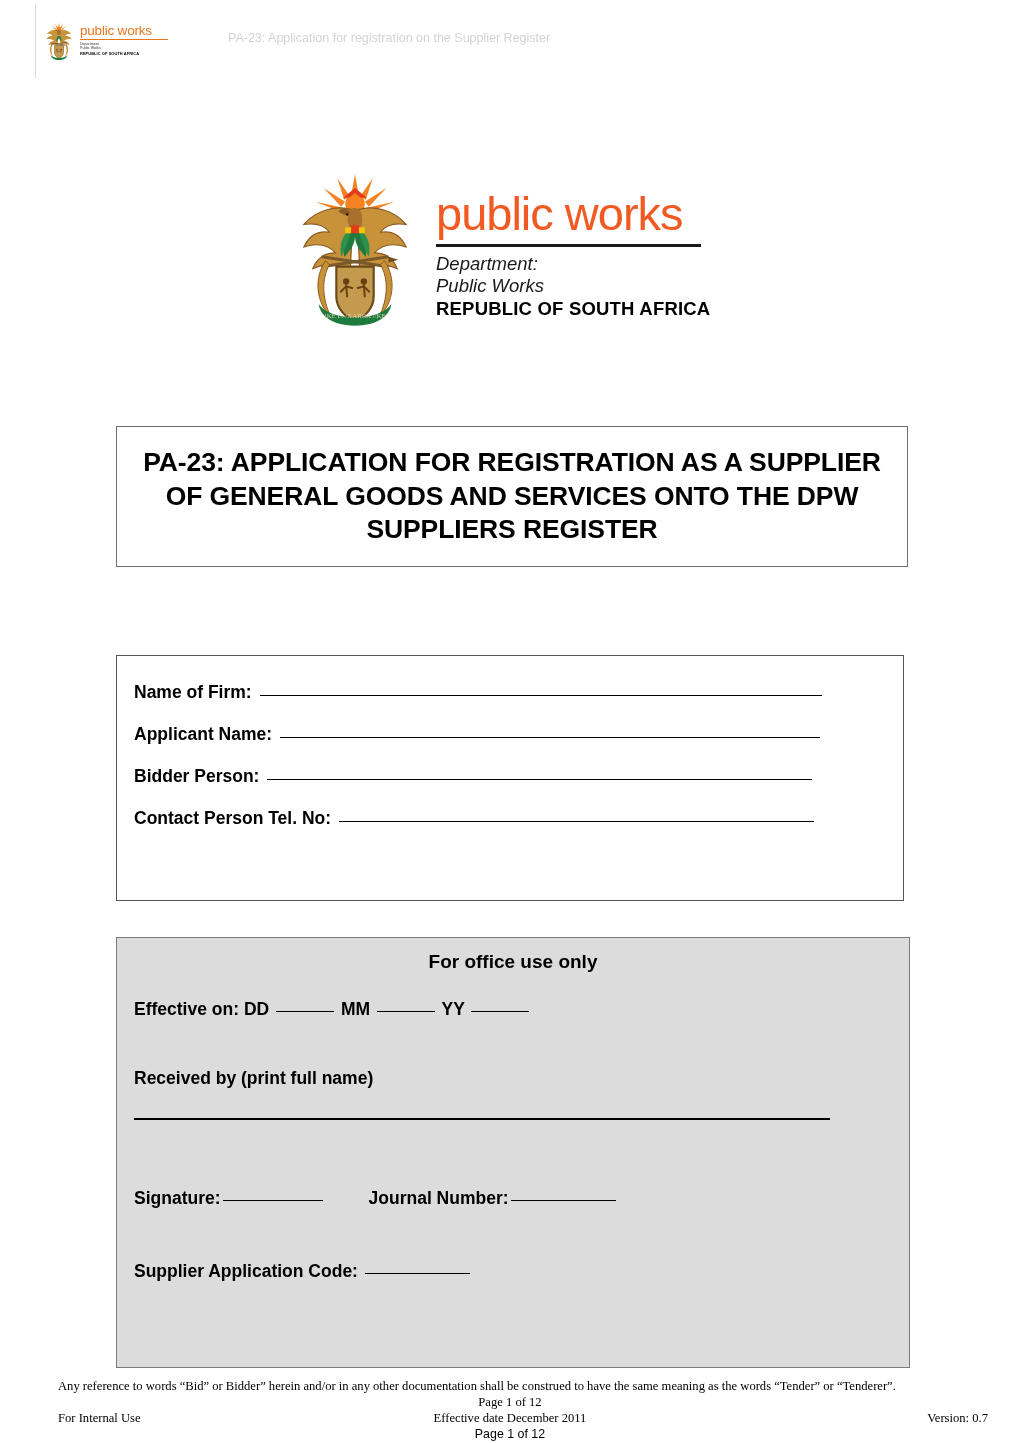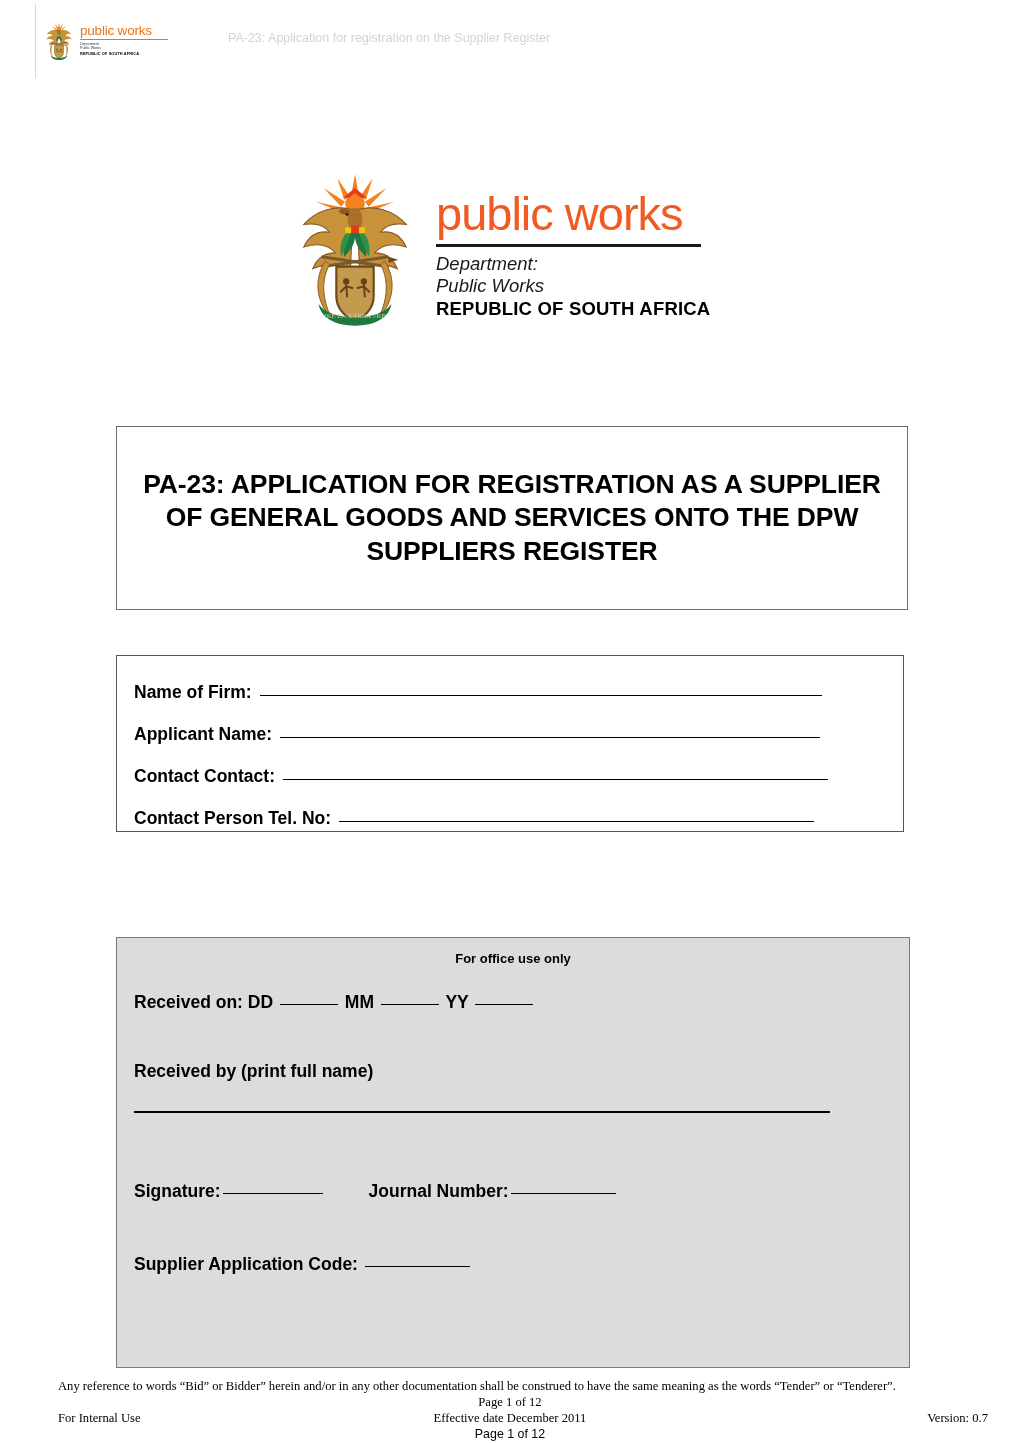--- a/index.html
+++ b/index.html
@@ -137,21 +137,21 @@
     line-height: 1.25;
     letter-spacing: 0.2px;
   }
 
   
   .title-box {
     position: absolute;
     left: 116px;
     top: 426px;
     width: 792px;
-    height: 184px;
+    height: 141px;
     border: 1px solid #6e6e6e;
     box-sizing: border-box;
     display: flex;
     align-items: center;
     justify-content: center;
   }
   .title-text {
     font-size: 26.5px;
     font-weight: bold;
     text-align: center;
@@ -159,21 +159,21 @@
     letter-spacing: -0.1px;
     padding: 0 14px;
   }
 
   
   .form-box {
     position: absolute;
     left: 116px;
     top: 655px;
     width: 788px;
-    height: 177px;
+    height: 246px;
     border: 1px solid #555555;
     box-sizing: border-box;
     padding: 26px 0 0 0;
   }
   .form-row {
     display: flex;
     align-items: baseline;
     padding-left: 17px;
     margin-bottom: 21px;
     font-size: 17.5px;
@@ -203,21 +203,21 @@
     left: 116px;
     top: 937px;
     width: 794px;
     height: 431px;
     background: #dcdcdc;
     border: 1px solid #7a7a7a;
     box-sizing: border-box;
   }
   .office-title {
     text-align: center;
-    font-size: 13px;
+    font-size: 19px;
     font-weight: bold;
     padding-top: 13px;
   }
   .office-row {
     padding-left: 17px;
     font-size: 17.5px;
     font-weight: bold;
     white-space: nowrap;
   }
   .office-row-received-on { padding-top: 26px; }
@@ -420,37 +420,37 @@
     <span class="form-label">Name of Firm:</span>
     <span class="form-line line-w-562"></span>
   </div>
 
   <div class="form-row">
     <span class="form-label">Applicant Name:</span>
     <span class="form-line line-w-540"></span>
   </div>
 
   <div class="form-row">
-    <span class="form-label">Contact Contact:</span>
+    <span class="form-label">Bidder Person:</span>
     <span class="form-line line-w-545"></span>
   </div>
 
   <div class="form-row">
     <span class="form-label">Contact Person Tel. No:</span>
     <span class="form-line line-w-475"></span>
   </div>
 
 </div>
 
 <div class="office-box">
 
   <div class="office-title">For office use only</div>
 
   <div class="office-row office-row-received-on">
-    <span>Received on: DD</span>
+    <span>Effective on: DD</span>
     <span class="inline-line il-sm"></span>
     <span>MM</span>
     <span class="inline-line il-sm"></span>
     <span>YY</span>
     <span class="inline-line il-sm"></span>
   </div>
 
   <div class="office-row office-row-received-by">
     <span>Received by (print full name)</span>
   </div>

